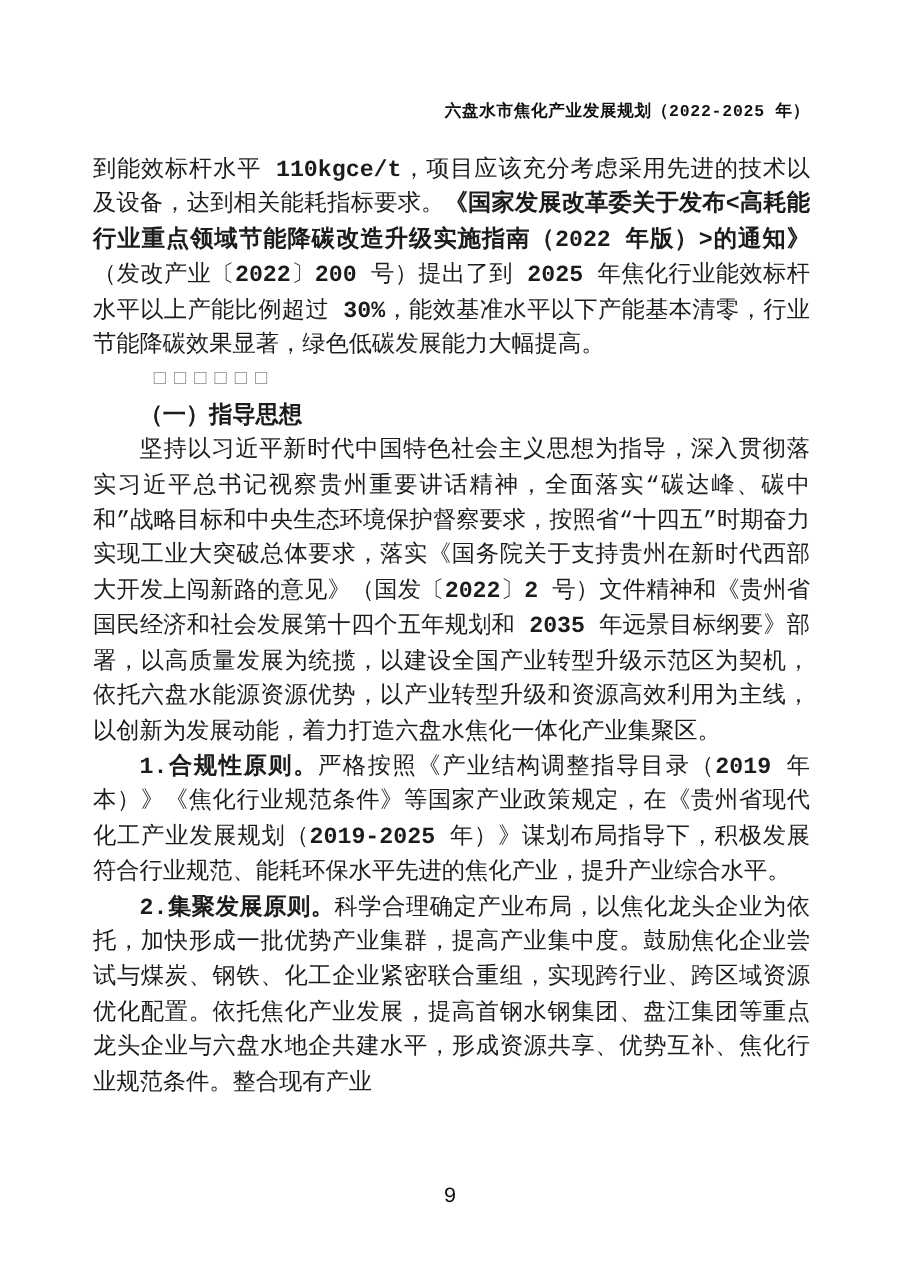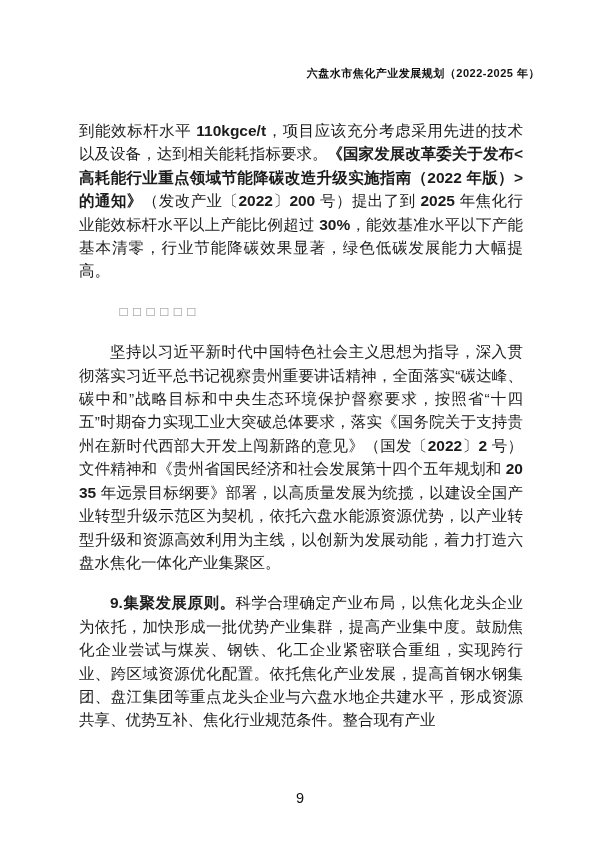--- a/index.html
+++ b/index.html
@@ -2,21 +2,21 @@
 <html><head>
 <meta charset="utf-8">
 <style>
   html, body { margin: 0; padding: 0; background: #ffffff; }
   .page {
     position: relative;
     width: 600px;
     height: 848px;
     background: #ffffff;
     overflow: hidden;
-    font-family: Liberation Sans, sans-serif;
+    font-family: Liberation Mono, monospace;
     color: #1c1c1c;
   }
   .header {
     position: absolute;
     top: 66px;
     left: 62px;
     right: 60px;
     text-align: right;
     font-size: 11px;
     letter-spacing: 0.5px;
@@ -26,21 +26,21 @@
   }
   .doc-body {
     position: absolute;
     top: 102px;
     left: 62px;
     width: 478px;
     font-size: 15.5px;
     line-height: 23.4px;
   }
   .para {
-    margin: 17px;
+    margin: 0;
     text-align: justify;
     text-justify: inter-character;
     word-break: break-all;
   }
   .para.indent { text-indent: 2em; }
   .para.heading {
     font-weight: bold;
     text-indent: 2em;
     text-align: left;
   }
@@ -66,20 +66,22 @@
 <body>
 
 <div class="page">
   <div class="header">
     <span>六盘水市焦化产业发展规划（2022-2025 年）</span>
   </div>
 
   <div class="doc-body" id="doc-body">
       <p class="para body"><span>到能效标杆水平 </span><span class="b">110kgce/t</span><span>，项目应该充分考虑采用先进的技术以及设备，达到相关能耗指标要求。</span><span class="b">《国家发展改革委关于发布&lt;高耗能行业重点领域节能降碳改造升级实施指南（2022 年版）&gt;的通知》</span><span>（发改产业〔</span><span class="b">2022</span><span>〕</span><span class="b">200</span><span> 号）提出了到 </span><span class="b">2025</span><span> 年焦化行业能效标杆水平以上产能比例超过 </span><span class="b">30%</span><span>，能效基准水平以下产能基本清零，行业节能降碳效果显著，绿色低碳发展能力大幅提高。</span></p>
       <p class="para boxes"><span>□□□□□□</span></p>
+      <p class="para heading"><span class="b">（一）指导思想</span></p>
       <p class="para body indent"><span>坚持以习近平新时代中国特色社会主义思想为指导，深入贯彻落实习近平总书记视察贵州重要讲话精神，全面落实“碳达峰、碳中和”战略目标和中央生态环境保护督察要求，按照省“十四五”时期奋力实现工业大突破总体要求，落实《国务院关于支持贵州在新时代西部大开发上闯新路的意见》（国发〔</span><span class="b">2022</span><span>〕</span><span class="b">2</span><span> 号）文件精神和《贵州省国民经济和社会发展第十四个五年规划和 </span><span class="b">2035</span><span> 年远景目标纲要》部署，以高质量发展为统揽，以建设全国产业转型升级示范区为契机，依托六盘水能源资源优势，以产业转型升级和资源高效利用为主线，以创新为发展动能，着力打造六盘水焦化一体化产业集聚区。</span></p>
-      <p class="para body indent"><span class="b">9.集聚发展原则。</span><span>科学合理确定产业布局，以焦化龙头企业为依托，加快形成一批优势产业集群，提高产业集中度。鼓励焦化企业尝试与煤炭、钢铁、化工企业紧密联合重组，实现跨行业、跨区域资源优化配置。依托焦化产业发展，提高首钢水钢集团、盘江集团等重点龙头企业与六盘水地企共建水平，形成资源共享、优势互补、焦化行业规范条件。整合现有产业</span></p>
+      <p class="para body indent"><span class="b">1.合规性原则。</span><span>严格按照《产业结构调整指导目录（</span><span class="b">2019</span><span> 年本）》《焦化行业规范条件》等国家产业政策规定，在《贵州省现代化工产业发展规划（</span><span class="b">2019-2025</span><span> 年）》谋划布局指导下，积极发展符合行业规范、能耗环保水平先进的焦化产业，提升产业综合水平。</span></p>
+      <p class="para body indent"><span class="b">2.集聚发展原则。</span><span>科学合理确定产业布局，以焦化龙头企业为依托，加快形成一批优势产业集群，提高产业集中度。鼓励焦化企业尝试与煤炭、钢铁、化工企业紧密联合重组，实现跨行业、跨区域资源优化配置。依托焦化产业发展，提高首钢水钢集团、盘江集团等重点龙头企业与六盘水地企共建水平，形成资源共享、优势互补、焦化行业规范条件。整合现有产业</span></p>
     </div>
 
   <div class="footer">
     <span>9</span>
   </div>
 </div>
 
 </body></html>

